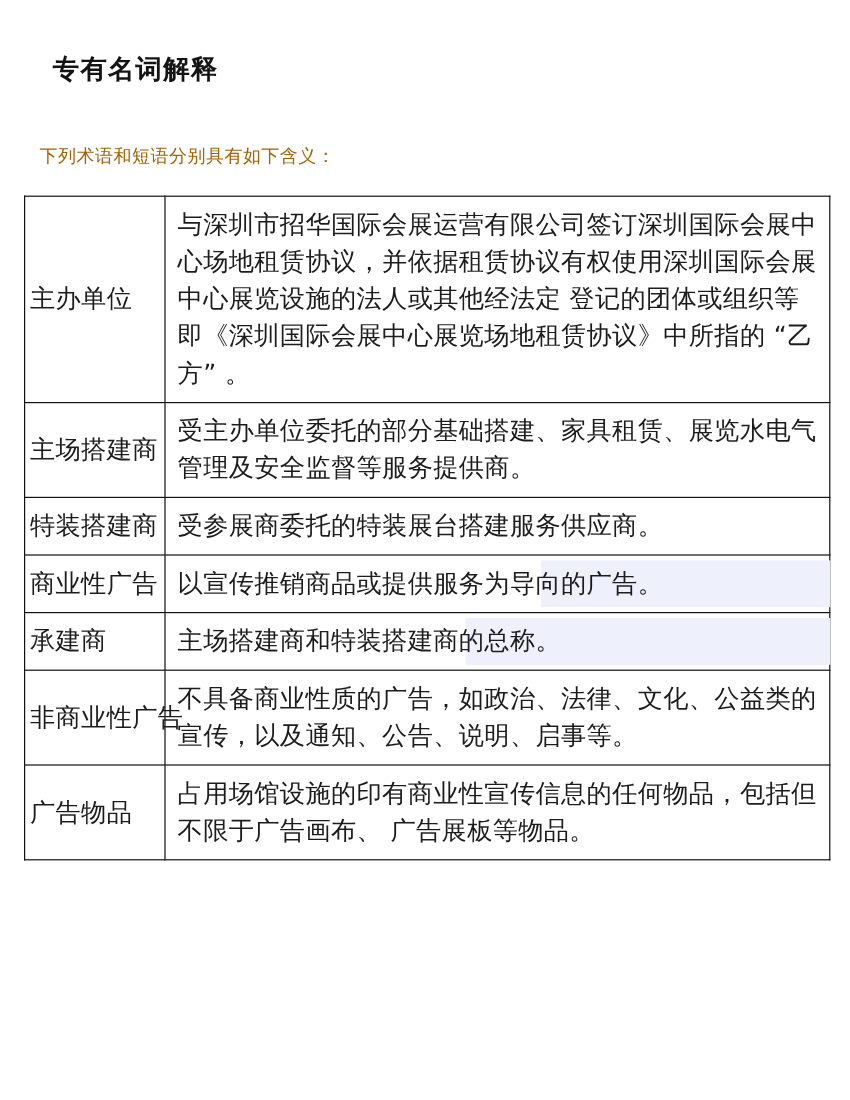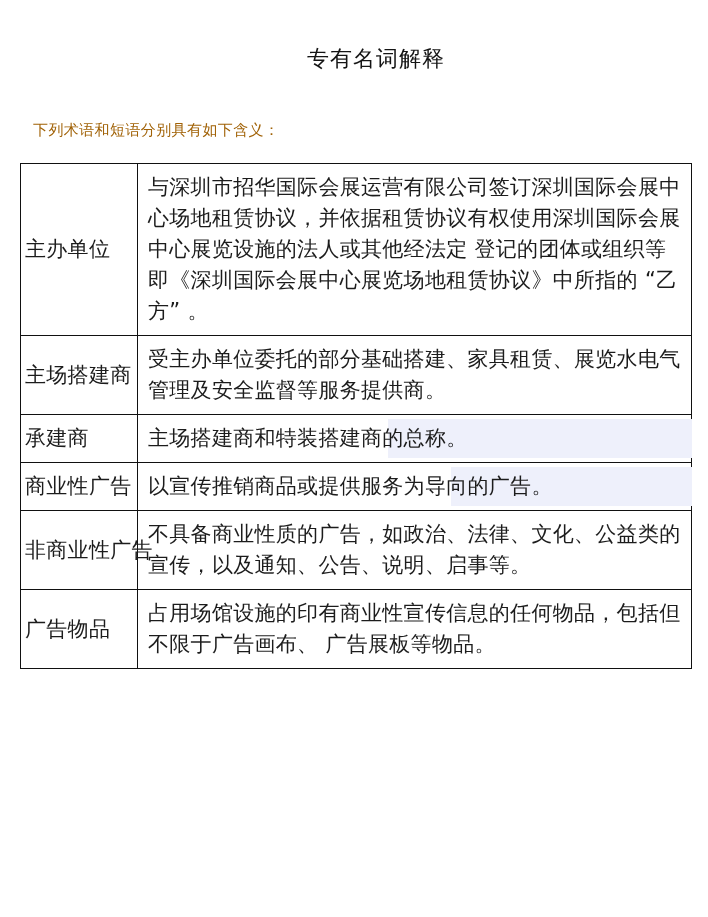--- a/index.html
+++ b/index.html
@@ -16,23 +16,23 @@
     position: relative;
   }
   .page {
     width: 708px;
     height: 917px;
     box-sizing: border-box;
     position: relative;
     background: #ffffff;
   }
   .doc-title {
-    text-align: center;
+    text-align: left;
     font-size: 22px;
-    font-weight: normal;
+    font-weight: bold;
     color: #141414;
     letter-spacing: 1px;
     padding-top: 31px;
     line-height: 1.2;
     margin-left: 44px;
   }
   .intro {
     font-size: 15px;
     color: #a16207;
     margin: 48px 0 0 33px;
@@ -104,31 +104,37 @@
               <span class="def-text">与深圳市招华国际会展运营有限公司签订深圳国际会展中心场地租赁协议，并依据租赁协议有权使用深圳国际会展中心展览设施的法人或其他经法定 登记的团体或组织等 即《深圳国际会展中心展览场地租赁协议》中所指的 “乙方” 。</span>
             </td>
           </tr>
           <tr>
             <td class="term">主场搭建商</td>
             <td class="def">
               <span class="def-text">受主办单位委托的部分基础搭建、家具租赁、展览水电气管理及安全监督等服务提供商。</span>
             </td>
           </tr>
           <tr>
-            <td class="term">承建商</td>
+            <td class="term">特装搭建商</td>
             <td class="def">
-              <span class="hl hl-b"></span>
-              <span class="def-text">主场搭建商和特装搭建商的总称。</span>
+              <span class="def-text">受参展商委托的特装展台搭建服务供应商。</span>
             </td>
           </tr>
           <tr>
             <td class="term">商业性广告</td>
             <td class="def">
               <span class="hl hl-c"></span>
               <span class="def-text">以宣传推销商品或提供服务为导向的广告。</span>
+            </td>
+          </tr>
+          <tr>
+            <td class="term">承建商</td>
+            <td class="def">
+              <span class="hl hl-b"></span>
+              <span class="def-text">主场搭建商和特装搭建商的总称。</span>
             </td>
           </tr>
           <tr>
             <td class="term">非商业性广告</td>
             <td class="def">
               <span class="def-text">不具备商业性质的广告，如政治、法律、文化、公益类的宣传，以及通知、公告、说明、启事等。</span>
             </td>
           </tr>
           <tr>
             <td class="term">广告物品</td>

